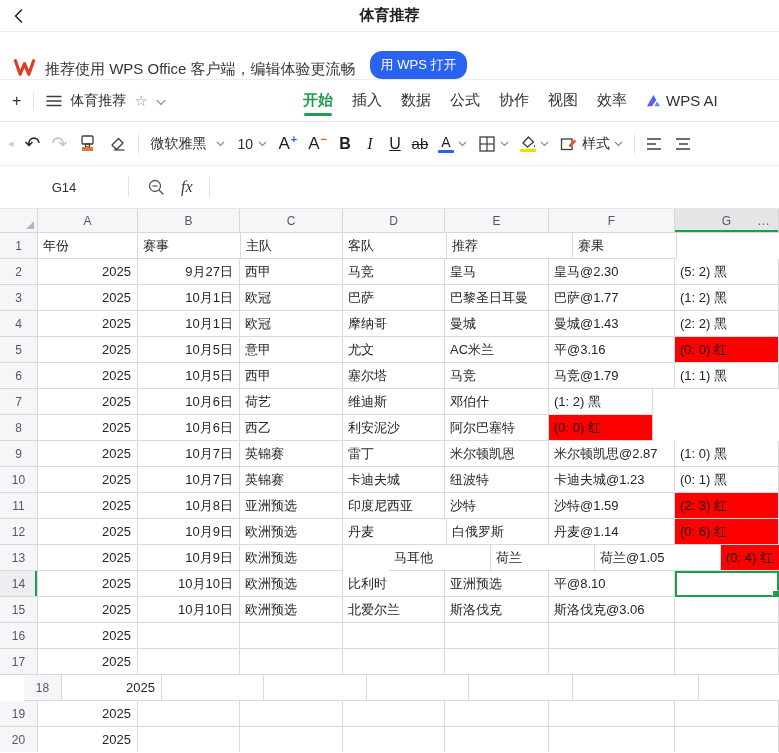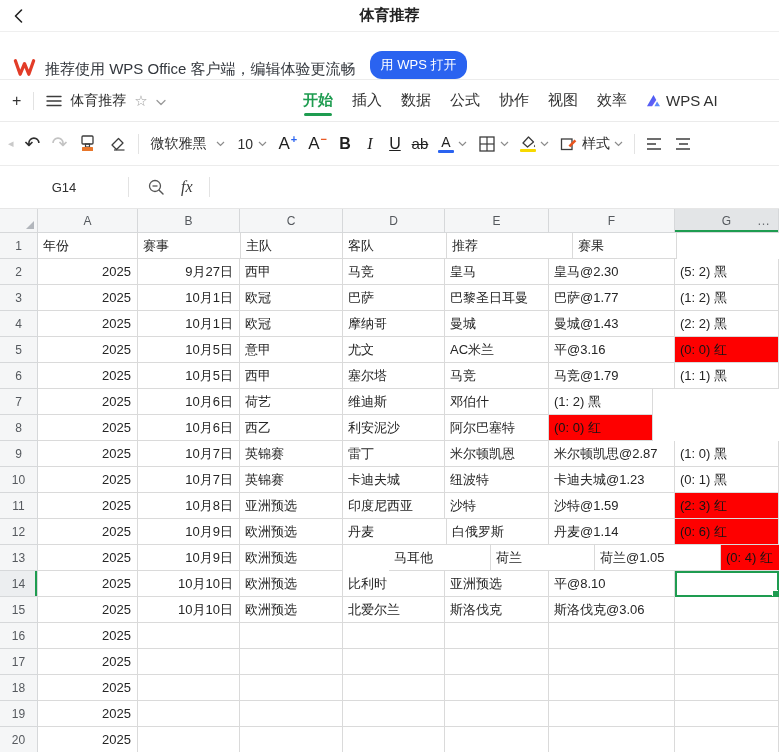--- a/index.html
+++ b/index.html
@@ -492,21 +492,21 @@
         <div class="hcell" style="width: 38px;">17</div>
         <div class="cell num" style="width: 100px;">2025</div>
         <div class="cell num" style="width: 102px;"></div>
         <div class="cell" style="width: 103px;"></div>
         <div class="cell" style="width: 102px;"></div>
         <div class="cell" style="width: 104px;"></div>
         <div class="cell" style="width: 126px;"></div>
         <div class="cell" style="width: 104px;"></div>
       </div>
       <div class="g-row">
-        <div class="hcell" style="width: 38px;">18</div>
+        <div class="hcell" style="width: 38px; margin-left: 24px;">18</div>
         <div class="cell num" style="width: 100px;">2025</div>
         <div class="cell num" style="width: 102px;"></div>
         <div class="cell" style="width: 103px;"></div>
         <div class="cell" style="width: 102px;"></div>
         <div class="cell" style="width: 104px;"></div>
         <div class="cell" style="width: 126px;"></div>
         <div class="cell" style="width: 104px;"></div>
       </div>
       <div class="g-row">
         <div class="hcell" style="width: 38px;">19</div>

